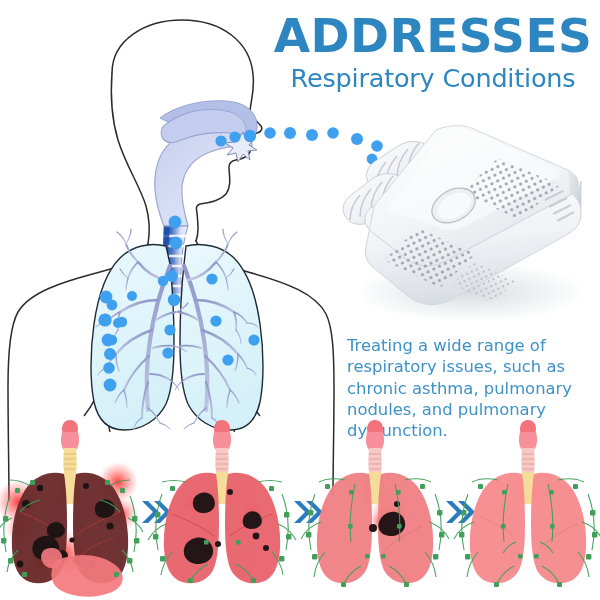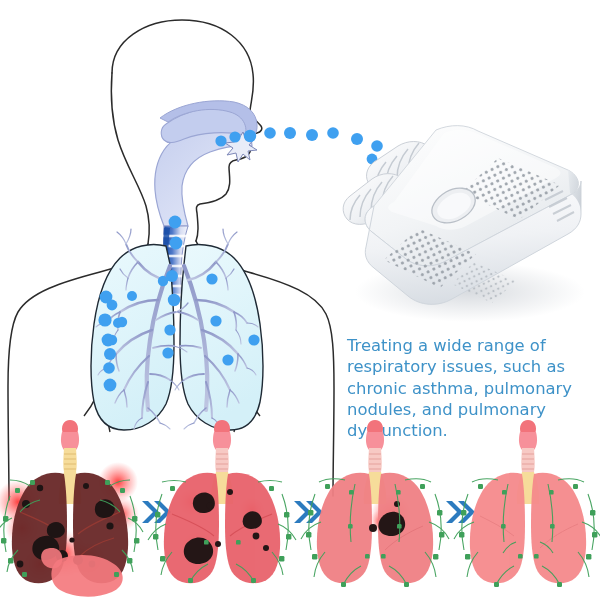--- a/index.html
+++ b/index.html
@@ -393,20 +393,24 @@
                C 478 203, 472 213, 461 219
                C 450 225, 437 224, 433 216
                C 429 208, 436 198, 446 192 Z" fill="#EDEFF2" stroke="#B9BFC7" stroke-width="1.3"></path>
       <path d="M449 196 C 457 191, 467 192, 470 198
                C 473 204, 468 211, 459 216
                C 451 221, 441 220, 438 214
                C 435 208, 441 201, 449 196 Z" fill="#F8F9FB"></path>
     </g>
   </svg>
 
+  <div class="headline">
+    <div class="h1">ADDRESSES</div>
+    <div class="h2">Respiratory Conditions</div>
+  </div>
 
   <div class="bodycopy">Treating a wide range of respiratory issues, such as chronic asthma, pulmonary nodules, and pulmonary dysfunction.</div>
 
   <svg class="layer" viewBox="0 0 600 600" width="600" height="600">
     <defs>
       <radialGradient id="inflameG" cx="0.5" cy="0.5" r="0.5">
         <stop offset="0%" stop-color="#FF2020" stop-opacity="0.85"></stop>
         <stop offset="55%" stop-color="#FF4040" stop-opacity="0.38"></stop>
         <stop offset="100%" stop-color="#FF5050" stop-opacity="0"></stop>
       </radialGradient>

